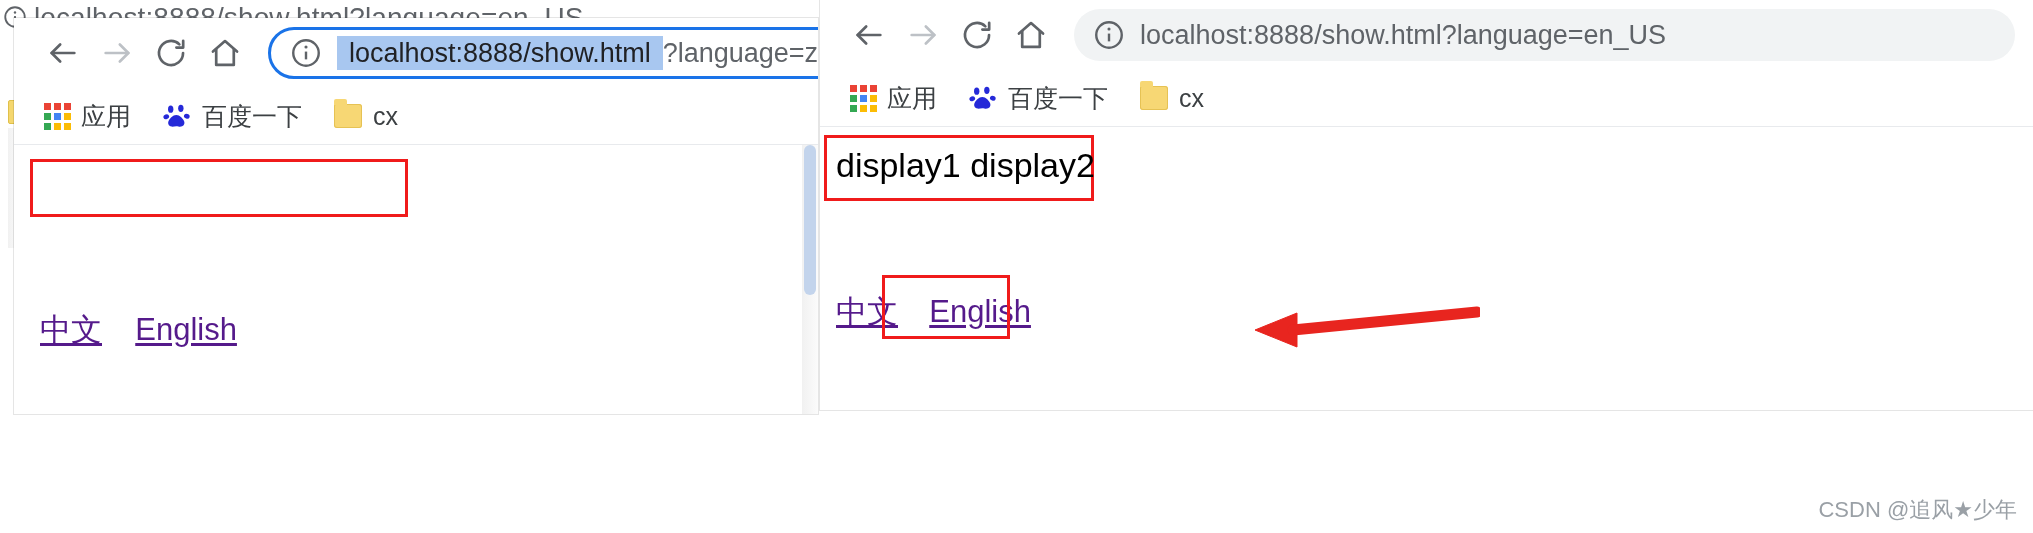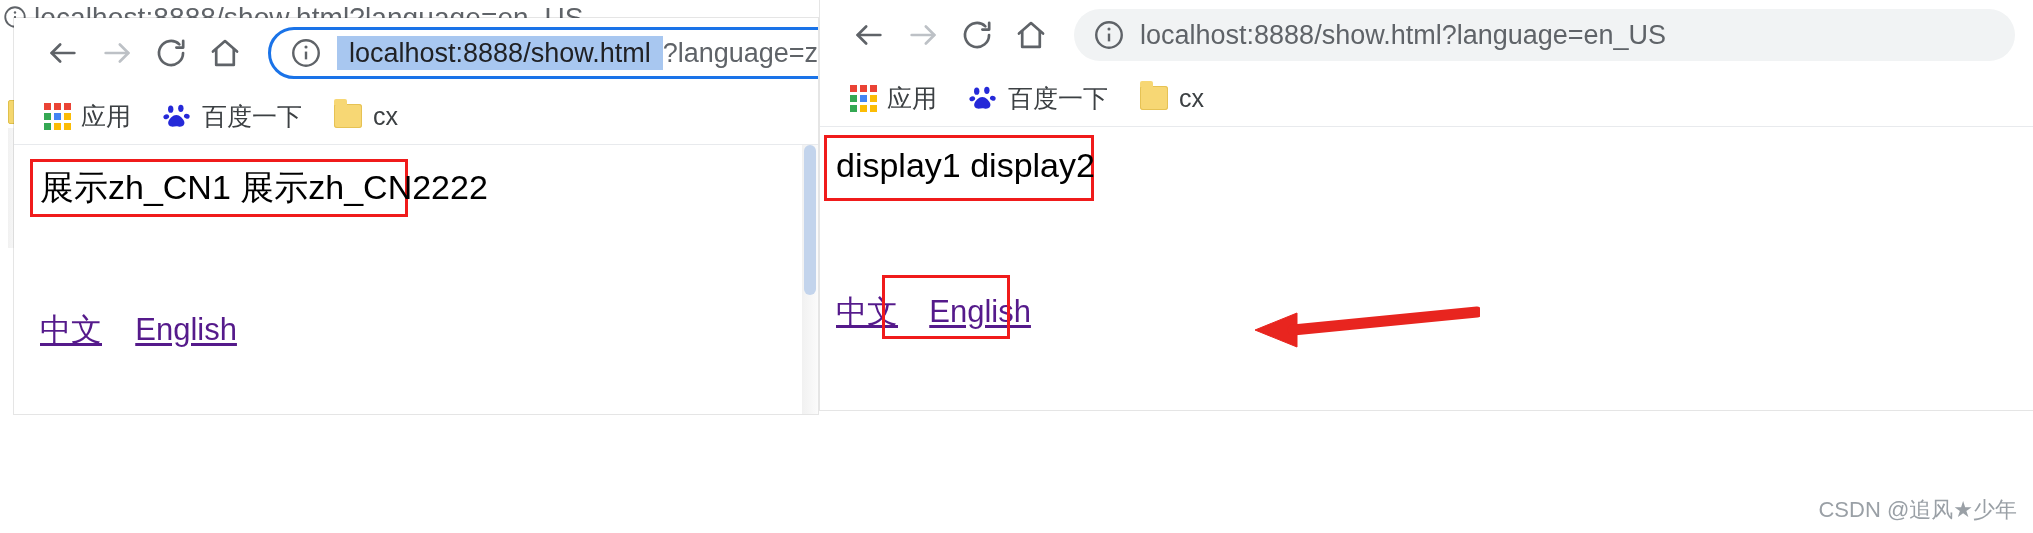--- a/index.html
+++ b/index.html
@@ -287,21 +287,20 @@
       <span class="bm-label">百度一下</span>
     </div>
     <div class="bm">
       <span class="folder-icon"></span>
       <span class="bm-label">cx</span>
     </div>
   </div>
 
   <div class="viewport" style="height:270px;">
     <div class="redbox" style="left:16px;top:14px;width:372px;height:52px;"></div>
-    <div class="page-text" style="left:26px;top:22px;">展示zh_CN1 展示zh_CN2222</div>
 
     <div class="langlinks" style="left:26px;top:166px;">
       <a href="#">中文</a>
       <span style="display:inline-block;width:16px;"></span>
       <a href="#">English</a>
     </div>
 
     <div class="vscroll">
       <div class="thumb"></div>
     </div>

